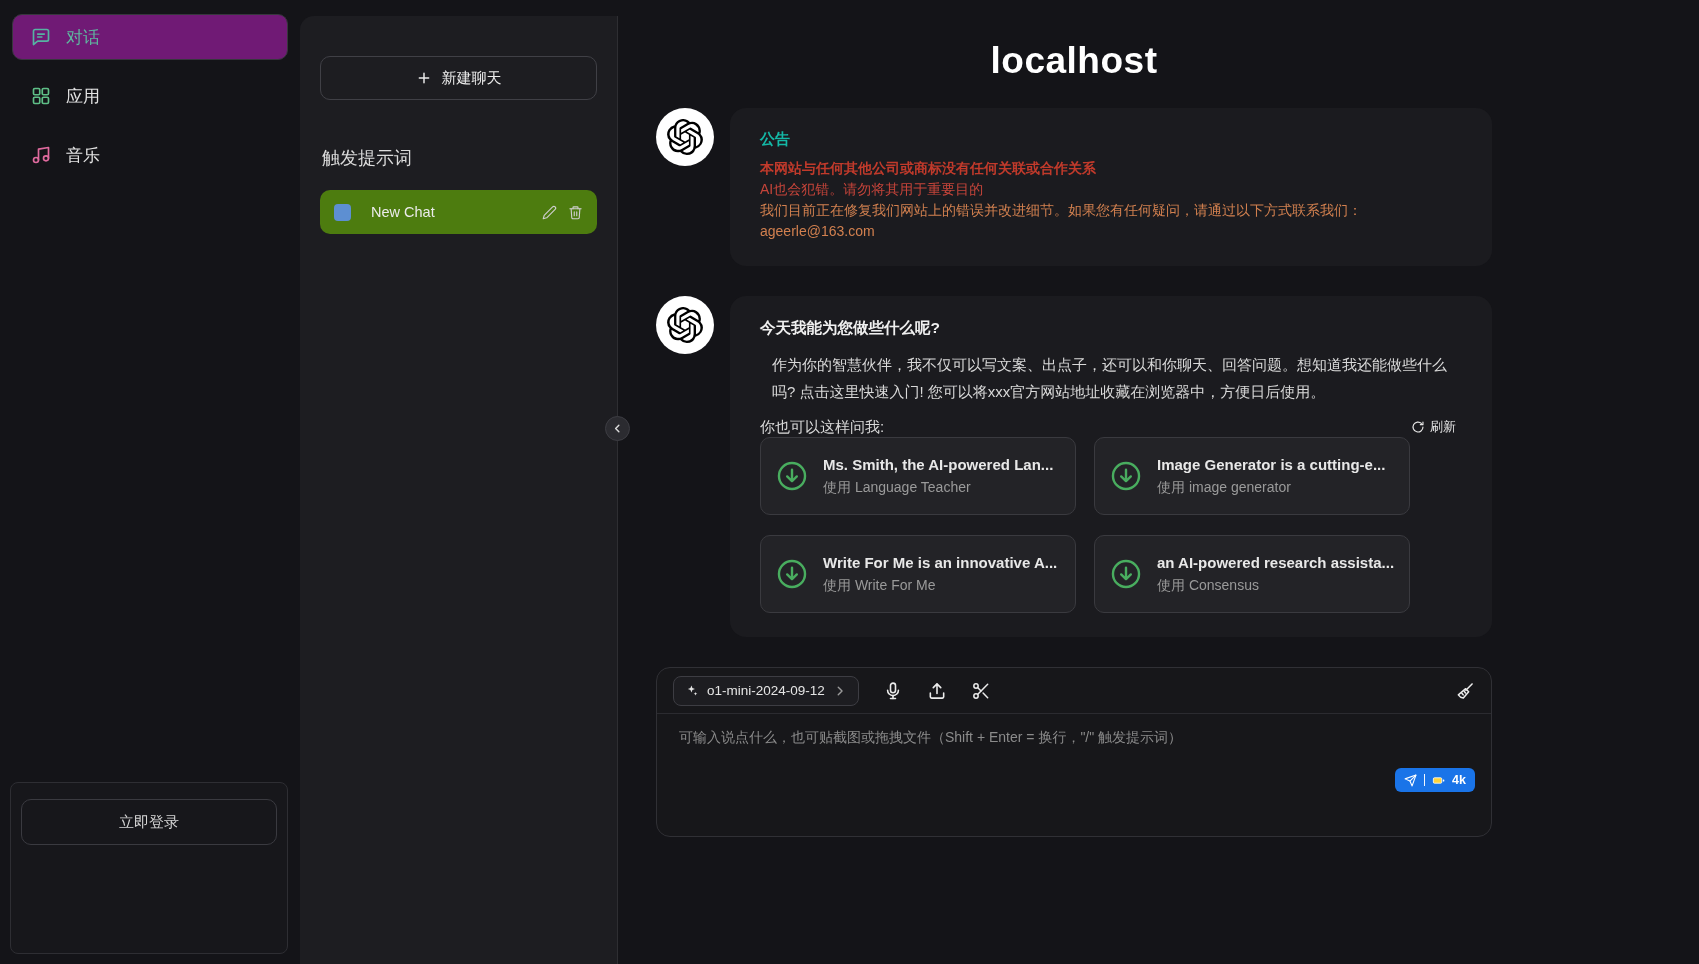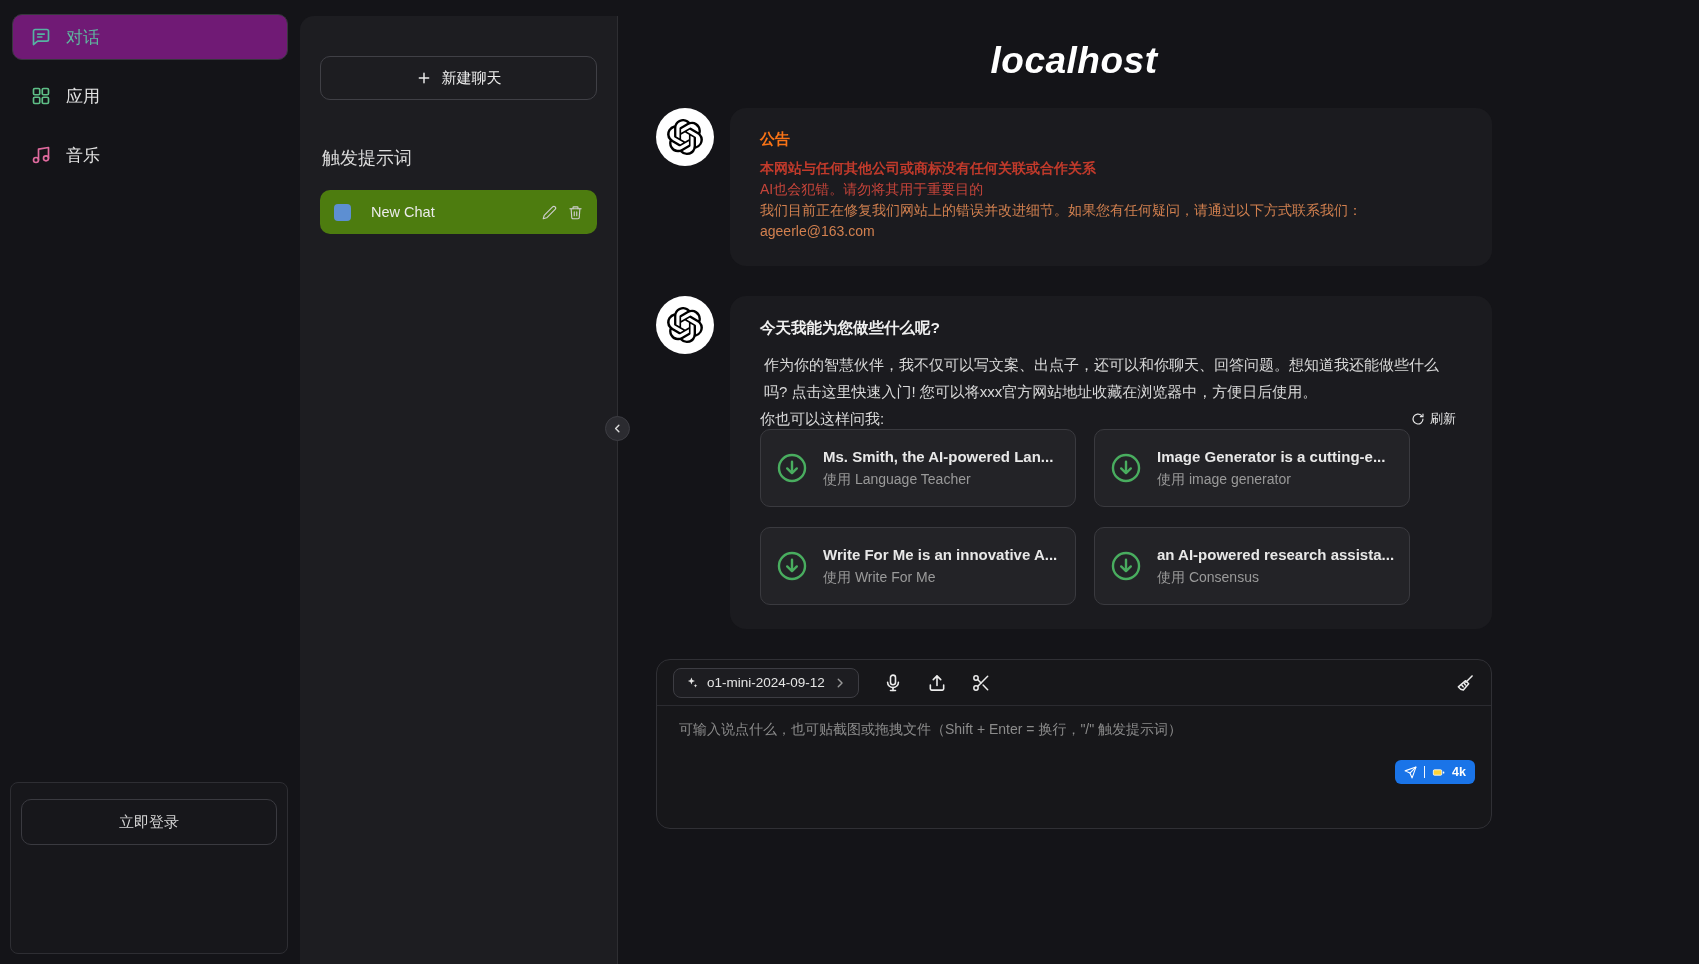--- a/index.html
+++ b/index.html
@@ -70,39 +70,39 @@
   .collapse-handle {
     position: absolute; left: -13px; top: 416px;
     width: 25px; height: 25px; border-radius: 50%;
     background: #2b2b30; border: 1px solid #3d3d43; color: #dcdcdc;
     display: flex; align-items: center; justify-content: center;
     cursor: pointer; padding: 0;
   }
   .collapse-handle svg { width: 13px; height: 13px; }
   .page-title {
     width: 836px; margin: 0 0 26px; text-align: center;
-    font-size: 37px; font-weight: 700; color: #ffffff; letter-spacing: .5px; font-style: italic;
+    font-size: 37px; font-weight: 700; color: #ffffff; letter-spacing: .5px;
   }
   .message { display: flex; gap: 16px; width: 836px; margin-bottom: 30px; }
   .avatar {
     flex: 0 0 58px; width: 58px; height: 58px; border-radius: 50%;
     background: #ffffff; display: flex; align-items: center; justify-content: center;
   }
   .avatar svg { width: 36px; height: 36px; }
   .msg-card { flex: 1; background: #1b1b1f; border-radius: 16px; padding: 22px 30px 24px; }
 
-  .ann-title { font-weight: 700; font-size: 15px; color: #f97316; margin-bottom: 9px; }
+  .ann-title { font-weight: 700; font-size: 15px; color: #14b8a6; margin-bottom: 9px; }
   .ann-line { font-size: 14px; line-height: 21px; }
   .ann-red-bold { color: #c13a2b; font-weight: 700; }
   .ann-red { color: #c5443a; }
   .ann-orange { color: #d2804f; }
   .ann-link { color: #d2804f; cursor: pointer; }
 
   .msg2-title { font-weight: 700; font-size: 15.5px; color: #f0f0f0; margin-bottom: 12px; }
-  .msg2-body { font-size: 15px; line-height: 27px; color: #d9d9d9; margin: 4px; }
+  .msg2-body { font-size: 15px; line-height: 27px; color: #d9d9d9; margin: 12px; }
   .ask-row { display: flex; justify-content: space-between; align-items: center; margin-top: 2px; }
   .ask-line { font-size: 15px; color: #d9d9d9; }
   .refresh-btn {
     display: flex; align-items: center; gap: 5px;
     background: none; border: none; color: #e6e6e6; font-size: 13px;
     font-family: inherit; cursor: pointer;
   }
   .refresh-btn svg { width: 14px; height: 14px; }
   .sugg-grid { display: grid; grid-template-columns: repeat(2, 316px); gap: 20px 18px; }
   .sugg {

